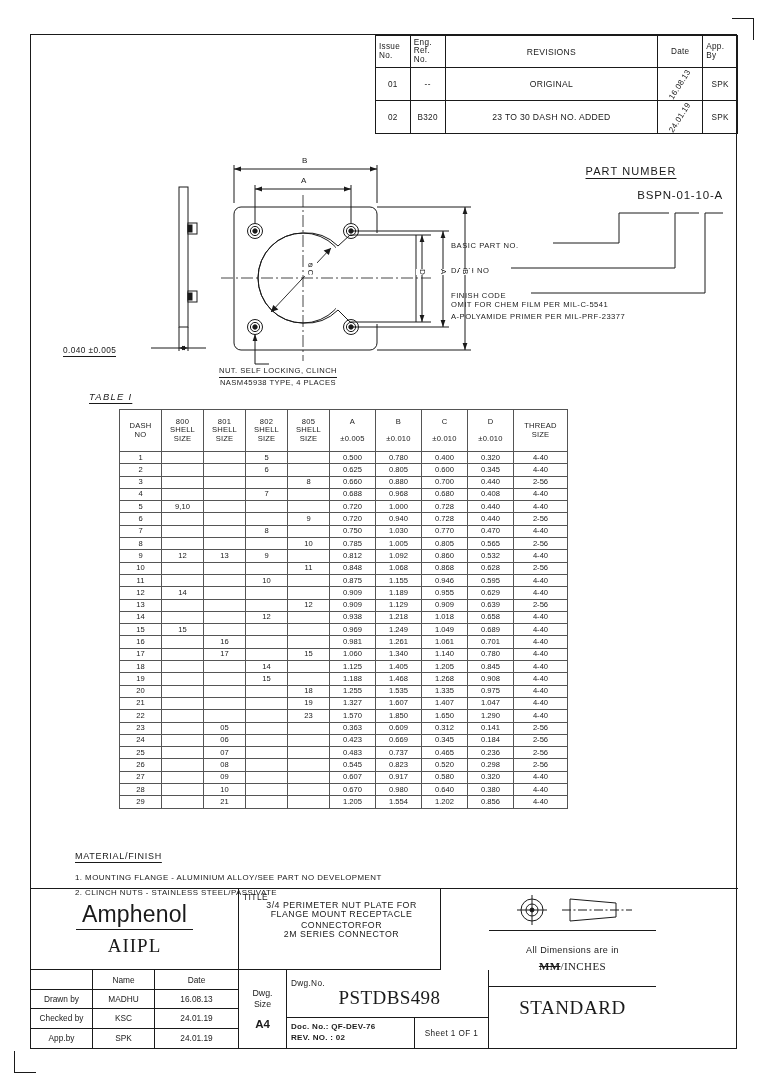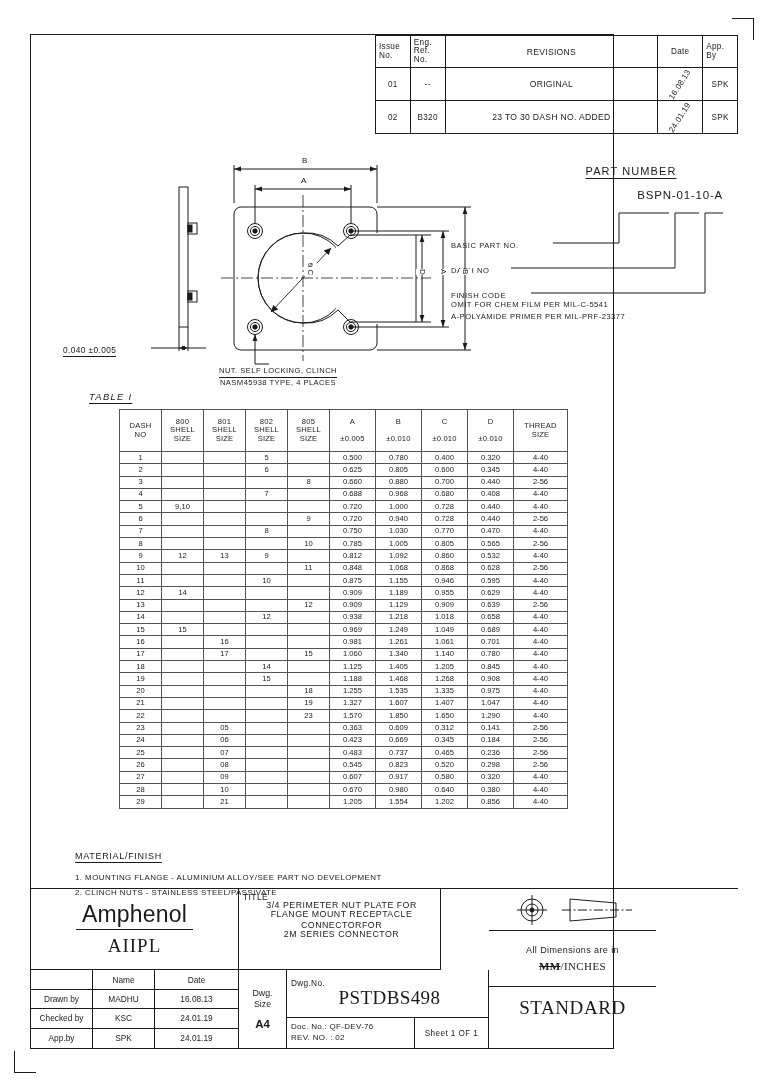--- a/index.html
+++ b/index.html
@@ -21,21 +21,21 @@
   .crop { position: absolute; }
   .crop-tr { top: 18px; right: 14px; width: 22px; height: 22px;
              border-top: 1.5px solid #1a1a1a; border-right: 1.5px solid #1a1a1a; }
   .crop-bl { bottom: 14px; left: 14px; width: 22px; height: 22px;
              border-bottom: 1.5px solid #1a1a1a; border-left: 1.5px solid #1a1a1a; }
 
   
   #frame {
     position: absolute;
     left: 30px; top: 34px;
-    width: 584px; height: 1015px;
+    width: 707px; height: 1015px;
     border: 1.2px solid #1a1a1a;
   }
 
   
   #rev-table {
     position: absolute;
     left: 344px; top: 0px;
     width: 363px;
     border-collapse: collapse;
     font-size: 8.2px;
@@ -162,21 +162,21 @@
   #tb-dwgsize .s1 { font-size: 8.8px; line-height: 1.25; }
   #tb-dwgsize .s2 { font-size: 11.5px; font-weight: bold; margin-top: 8px; }
 
   #tb-dwgno { width: 202px; height: 48px; flex-direction: column;
               align-items: flex-start; padding-left: 4px; }
   #tb-dwgno .lbl { font-size: 8.3px; letter-spacing: .3px; }
   #tb-dwgno .val { width: 100%; text-align: center; font-size: 19px;
                    font-family: "Liberation Serif", serif; margin-top: -1px; letter-spacing: .4px; }
 
   #tb-doc { width: 128px; height: 30px; flex-direction: column;
-            align-items: flex-start; justify-content: center; padding-left: 4px; }
+            align-items: flex-start; justify-content: center; padding-left: 4px; font-weight: bold; }
   #tb-doc div { font-size: 8px; letter-spacing: .3px; line-height: 1.35; }
   #tb-sheet { width: 74px; height: 30px; font-size: 8.2px; letter-spacing: .4px; }
 
   #tb-right { width: 167px; }
   #tb-proj { height: 42px; }
   #tb-units { height: 56px; flex-direction: column; font-size: 9px; letter-spacing: .4px; }
   #tb-units .u1 { margin-bottom: 5px; }
   #tb-units .u2 { font-family: "Liberation Serif", serif; font-size: 11px; }
   #tb-units .strike { text-decoration: line-through; font-weight: bold; }
   #tb-std { height: 42px; font-size: 19px; font-family: "Liberation Serif", serif; letter-spacing: .6px; }

